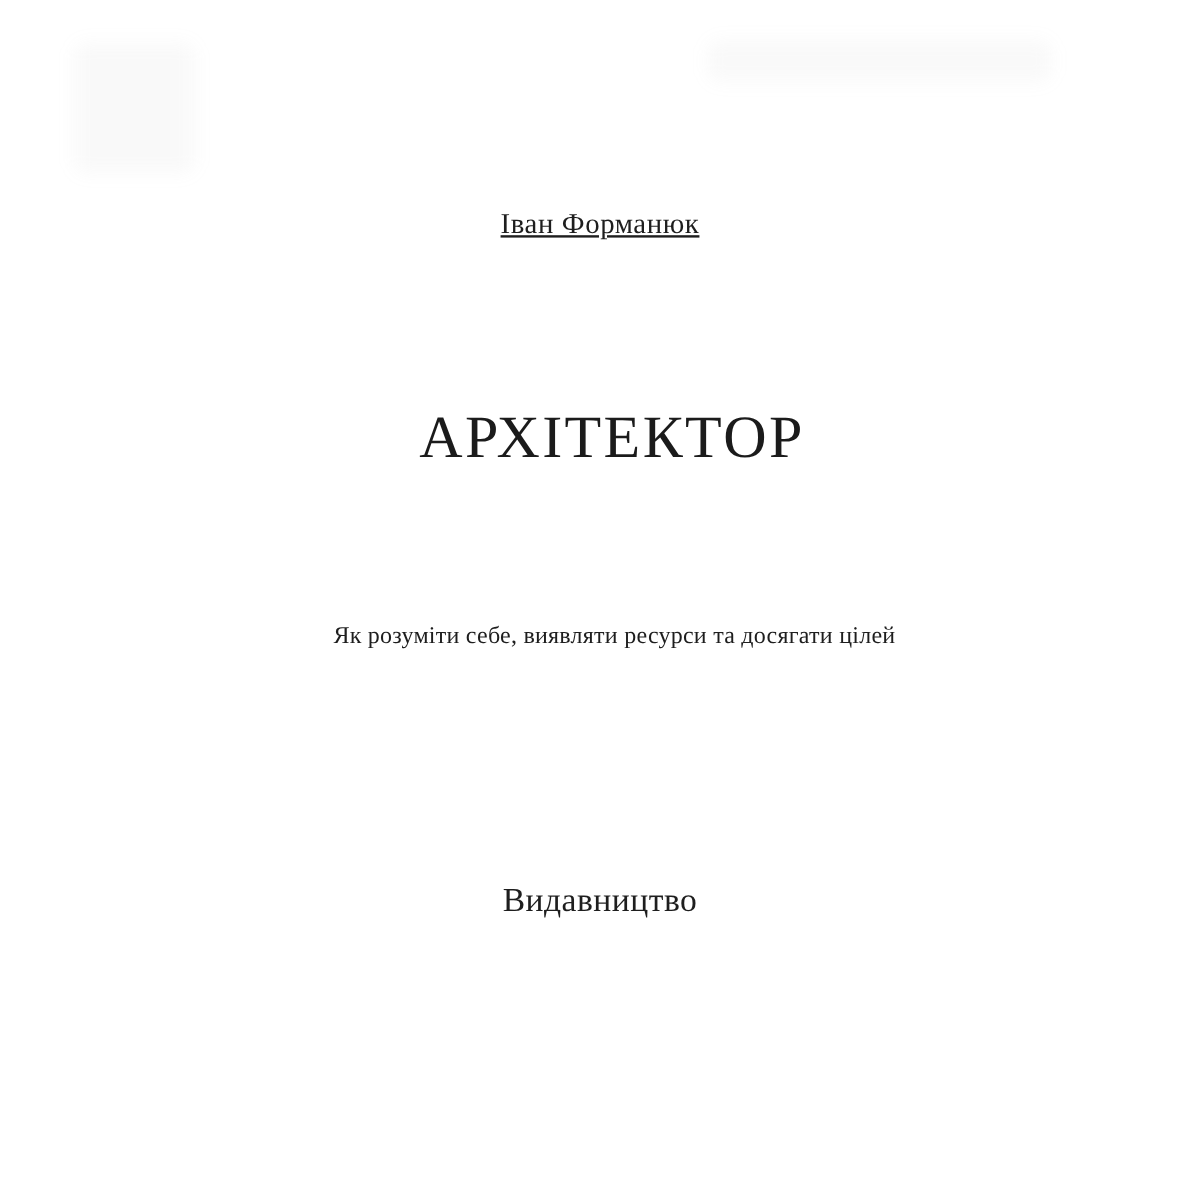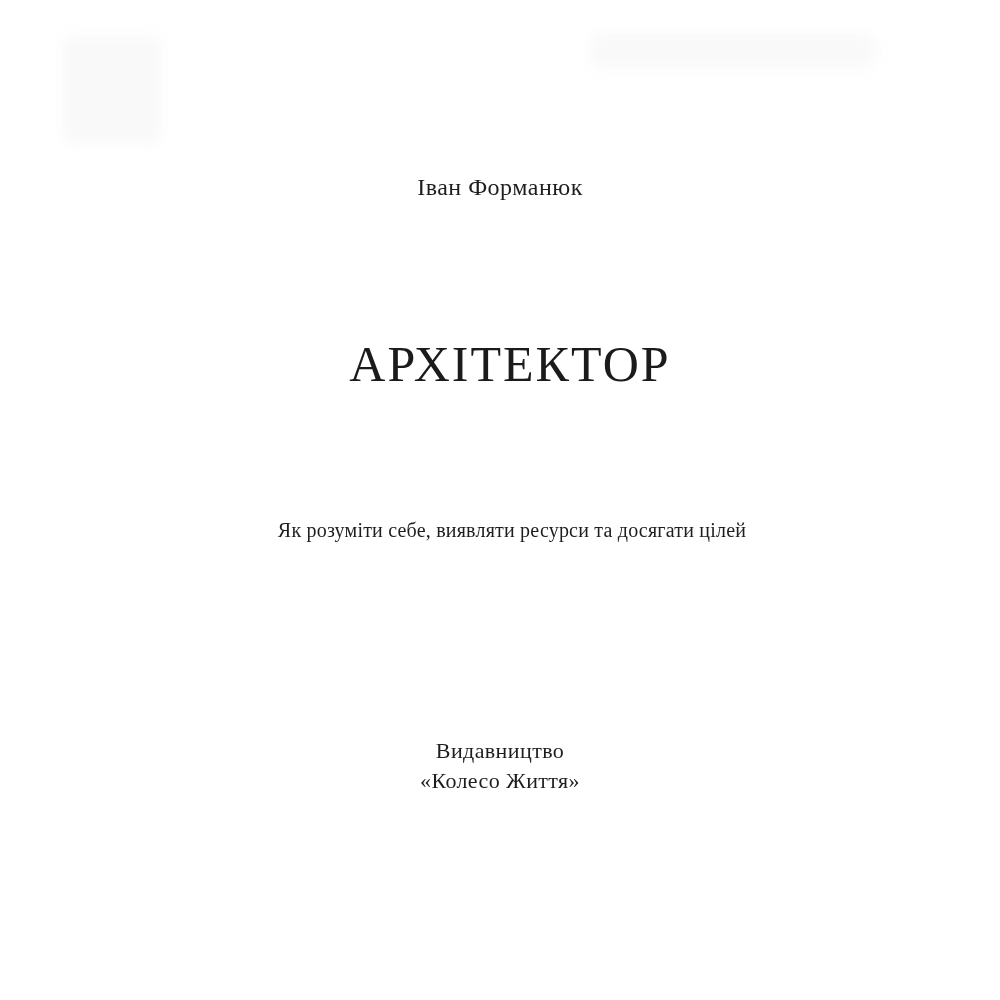--- a/index.html
+++ b/index.html
@@ -19,20 +19,21 @@
   .centered {
     position: absolute;
     left: 0;
     right: 0;
     text-align: center;
   }
   .author {
     top: 174px;
     font-size: 24px;
     letter-spacing: 0.5px;
+    text-decoration: underline;
   }
   .book-title {
     top: 334px;
     margin: 0;
     font-size: 50px;
     font-weight: normal;
     line-height: 61px;
     letter-spacing: 2px;
     color: #1b1b1b;
     padding-left: 20px;
@@ -41,21 +42,21 @@
     display: block;
   }
   .subtitle {
     top: 519px;
     font-size: 20px;
     letter-spacing: 0.2px;
     padding-left: 24px;
   }
   .imprint {
     top: 736px;
-    font-size: 22px;
+    font-size: 28px;
     line-height: 30px;
     letter-spacing: 0.4px;
   }
   
   .watermark {
     position: absolute;
     background: rgba(175, 175, 175, 0.07);
     filter: blur(7px);
     border-radius: 10px;
     pointer-events: none;
@@ -84,16 +85,15 @@
   <div class="centered author">Іван Форманюк</div>
 
   <h1 class="centered book-title">
     <span class="line">АРХІТЕКТОР</span>
   </h1>
 
   <div class="centered subtitle">Як розуміти себе, виявляти ресурси та досягати цілей</div>
 
   <div class="centered imprint">
     <div>Видавництво</div>
-    <div>«Колесо Життя»</div>
   </div>
 
 </div>
 
 </body></html>

